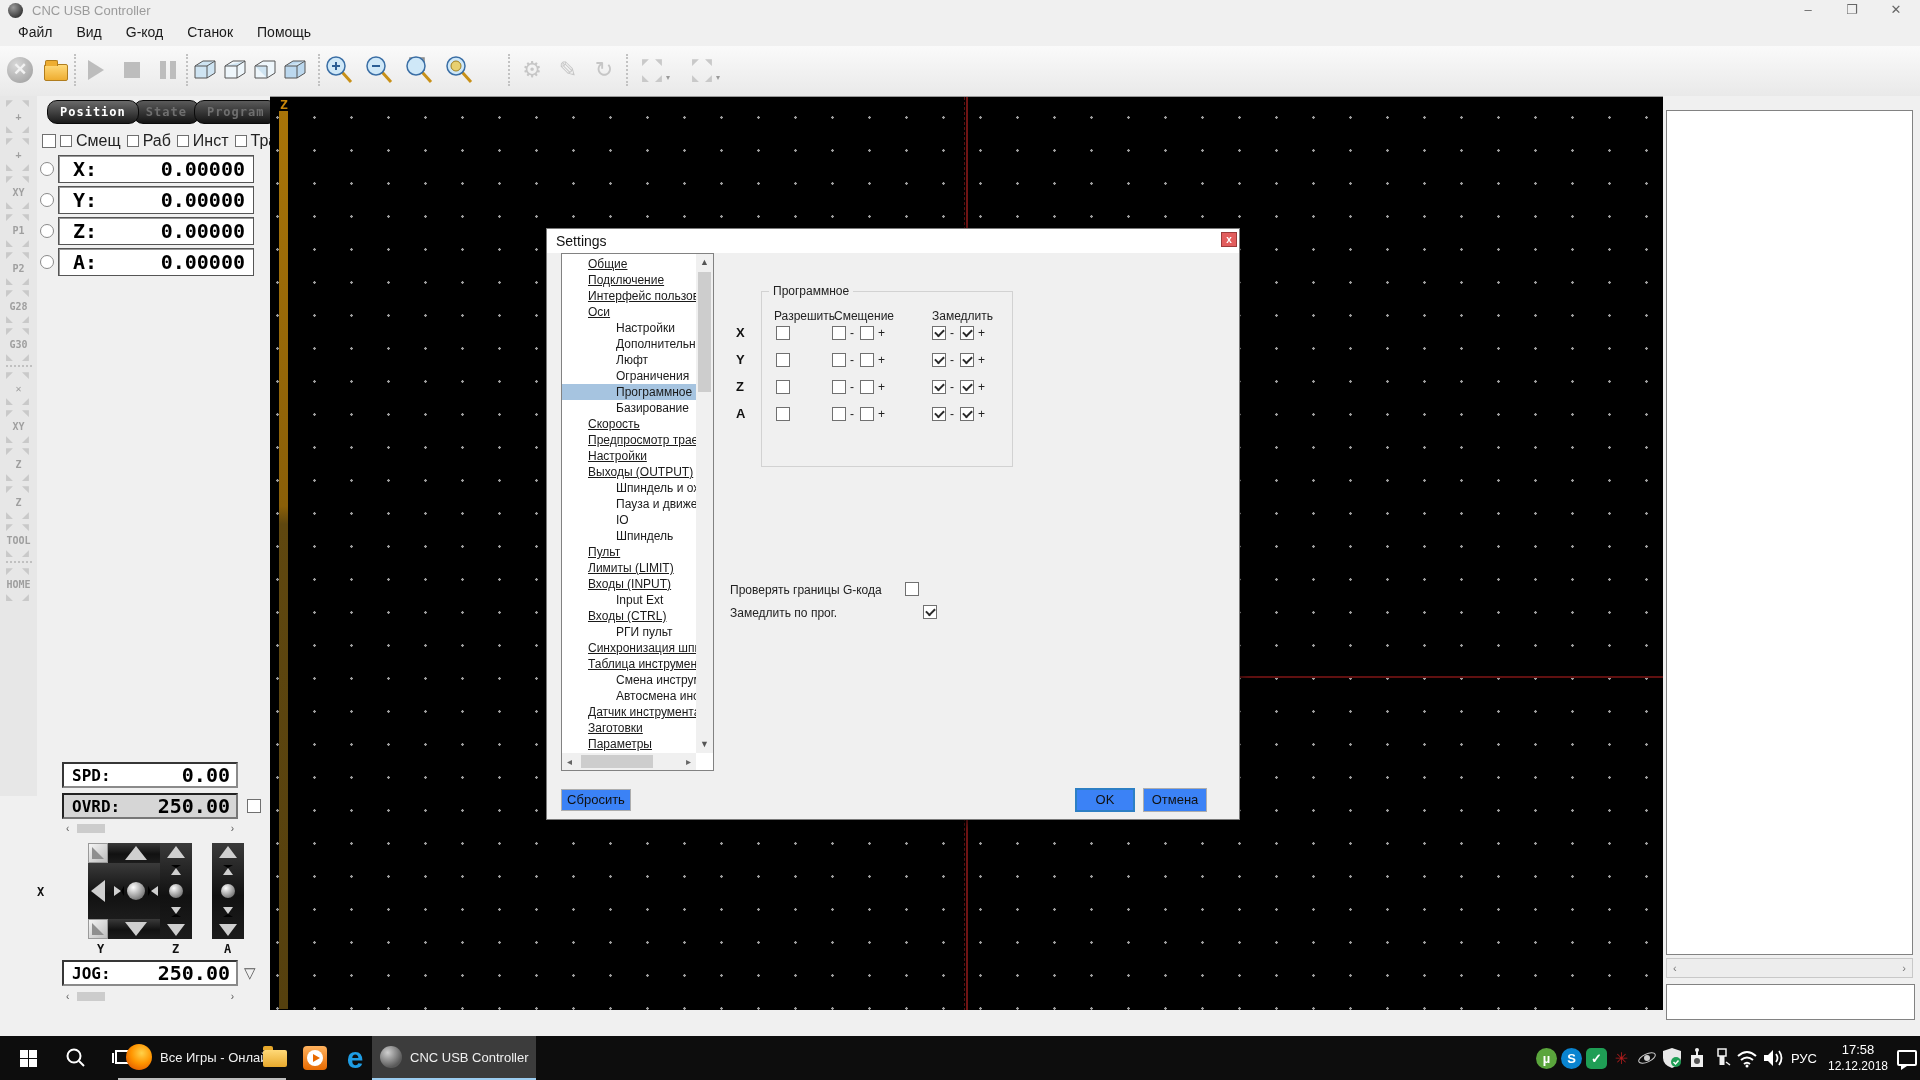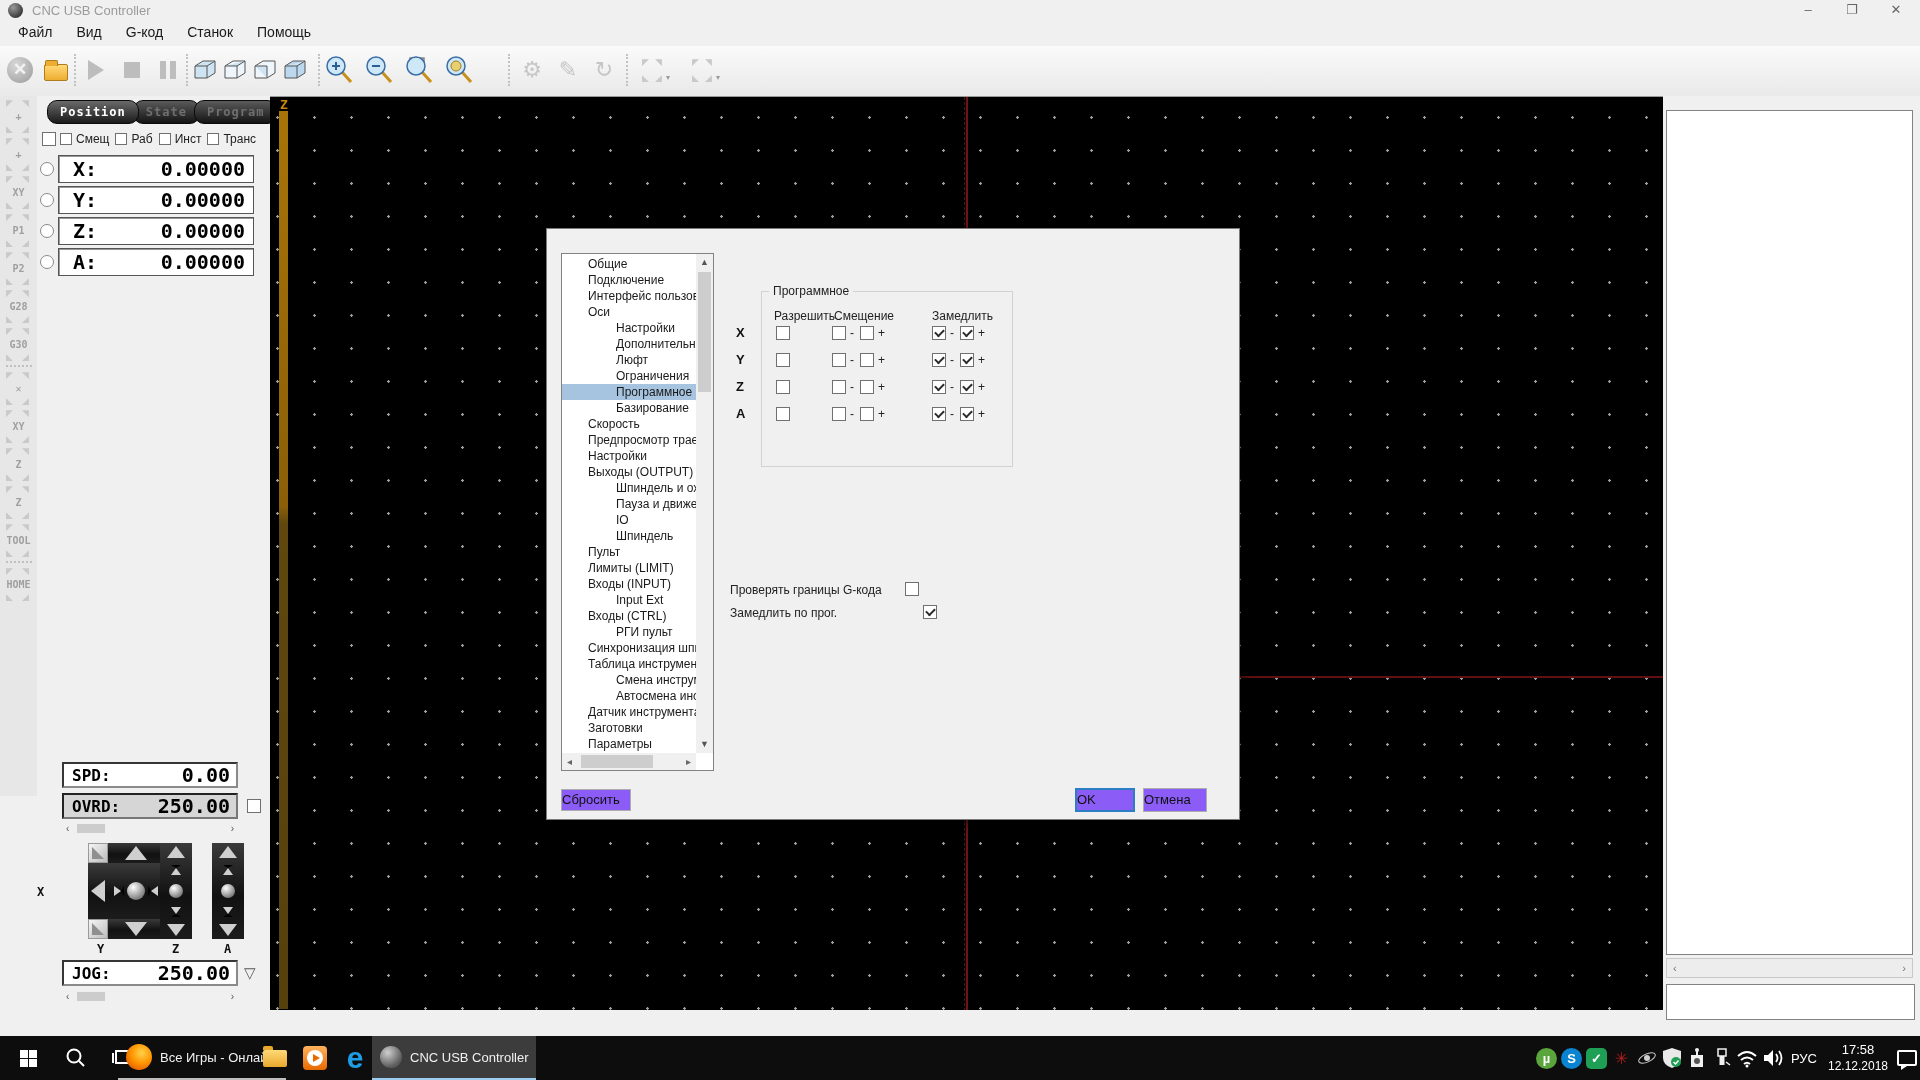--- a/index.html
+++ b/index.html
@@ -64,21 +64,21 @@
     background:linear-gradient(#5a5a5a,#141414);border:1px solid #0a0a0a;
     color:#6f6f6f;font-family:"DejaVu Sans Mono",monospace;font-weight:bold;
     font-size:12px;line-height:22px;letter-spacing:1px;}
   .tab.active{color:#fff;z-index:2;background:linear-gradient(#6a6a6a,#1a1a1a);}
   .filter-row{position:absolute;left:5px;top:36px;display:flex;align-items:center;gap:4px;}
   .cb{position:relative;width:14px;height:14px;background:#fff;
     border:1px solid #707070;display:inline-block;flex:none;}
   .cb.small{width:12px;height:12px;}
   .cb.ck::after{content:"";position:absolute;left:2px;top:2px;width:7px;height:4px;
     border-left:2px solid #2b2b2b;border-bottom:2px solid #2b2b2b;transform:rotate(-45deg);}
-  .filter-label{font-size:12px;color:#222;margin-right:2px;}
+  .filter-label{font-size:16px;color:#222;margin-right:2px;}
   .axis-row{position:absolute;left:3px;display:flex;align-items:center;}
   .radio{width:14px;height:14px;border:1px solid #8a8a8a;border-radius:50%;
     background:#fff;margin-right:4px;flex:none;}
   .axis-box{width:196px;height:28px;background:#fff;border:1px solid #555;
     box-shadow:inset 1px 1px 0 #999;display:flex;align-items:center;
     font-family:"DejaVu Sans Mono",monospace;font-weight:bold;font-size:20px;color:#000;}
   .axis-box .al{margin-left:14px;}
   .axis-box .av{margin-left:auto;margin-right:8px;}
   .val-box{position:absolute;width:176px;height:26px;background:#fff;
     border:2px solid #8a8a8a;border-style:inset;display:flex;align-items:center;
@@ -162,21 +162,21 @@
   #dlg-title{left:9px;top:4px;font-size:14px;color:#111;}
   #dlg-close{left:674px;top:3px;width:16px;height:15px;background:#e25d5d;
     border:1px solid #9d3b3b;color:#fff;font-size:10px;font-weight:bold;
     text-align:center;line-height:13px;}
   #tree{left:14px;top:24px;width:153px;height:518px;background:#fff;
     border:1px solid #828282;overflow:hidden;}
   #tree-rows{position:absolute;left:0;top:2px;width:134px;height:498px;overflow:hidden;}
   .trow{height:16px;line-height:16px;font-size:12px;color:#1a1a1a;
     white-space:nowrap;overflow:hidden;}
   .trow.sel{background:#a6c4e0;}
-  .lvl0{padding-left:26px;} .lvl1{padding-left:54px;}
+  .lvl0{padding-left:26px;text-decoration:underline;} .lvl1{padding-left:54px;}
   #tree-vscroll{position:absolute;right:0;top:0;width:17px;height:499px;background:#f0f0f0;}
   #tree-hscroll{position:absolute;left:0;bottom:0;width:134px;height:17px;background:#f0f0f0;
     display:flex;align-items:center;font-size:10px;color:#666;}
   #tree-hscroll .thumb{width:72px;height:13px;background:#cdcdcd;margin-left:4px;}
   #tree-hscroll span{padding:0 5px;}
   #tree-hscroll .rarr{margin-left:auto;}
   .sb-arrow{position:absolute;left:0;width:17px;height:17px;font-size:9px;color:#555;
     text-align:center;line-height:17px;background:#f0f0f0;}
   .sb-thumb{position:absolute;left:2px;top:18px;width:13px;height:120px;background:#cdcdcd;}
 
@@ -184,22 +184,22 @@
     background:linear-gradient(#c4d7ea,#9bb9d8);border:1px solid #88a5c4;
     color:#16365c;font-weight:bold;font-size:16px;padding:3px 8px;}
   #groupbox{left:214px;top:62px;width:252px;height:176px;border:1px solid #d2d2d2;}
   #group-label{left:222px;top:55px;font-size:12px;color:#222;background:#f0f0f0;padding:0 4px;}
   .collab{position:absolute;font-size:12px;color:#222;}
   .grow-axis{position:absolute;font-size:13px;font-weight:bold;color:#111;}
   .gcb{position:absolute;}
   .gsign{position:absolute;font-size:12px;color:#222;}
   .chk-label{position:absolute;font-size:12px;color:#222;}
 
-  .btn{position:absolute;background:#8b5cf6;border:1px solid #adadad;
-    font-size:13px;color:#111;}
+  .btn{position:absolute;background:#3b82f6;border:1px solid #adadad;
+    font-size:13px;color:#111;text-align:center;}
   .btn.default{border:2px solid #2d7fc4;}
 
   
   #taskbar{left:0;top:1036px;width:1920px;height:44px;background:#0d0d0d;
     color:#fff;}
   .tb-icon{position:absolute;top:0;height:44px;display:flex;align-items:center;
     justify-content:center;}
   .win-logo{display:grid;grid-template-columns:8px 8px;grid-template-rows:8px 8px;gap:1px;}
   .win-logo i{background:#fff;}
   .app-btn{position:absolute;top:0;height:44px;display:flex;align-items:center;
@@ -502,20 +502,24 @@
     <div class="listbox" style="left:3px;top:14px;width:247px;height:845px;"></div>
     <div class="rp-scroll">
         <span>‹</span>
         <span class="rarr">›</span>
       </div>
     <div class="listbox" style="left:3px;top:888px;width:249px;height:36px;"></div>
   </div>
 
 
   <div id="dialog" class="abs">
+    <div id="dlg-titlebar" class="abs">
+      <div id="dlg-title" class="abs">Settings</div>
+      <div id="dlg-close" class="abs">x</div>
+    </div>
 
     <div id="tree" class="abs">
       <div id="tree-rows">
           <div class="trow lvl0">Общие</div>
           <div class="trow lvl0">Подключение</div>
           <div class="trow lvl0">Интерфейс пользовате</div>
           <div class="trow lvl0">Оси</div>
           <div class="trow lvl1">Настройки</div>
           <div class="trow lvl1">Дополнительно</div>
           <div class="trow lvl1">Люфт</div>

